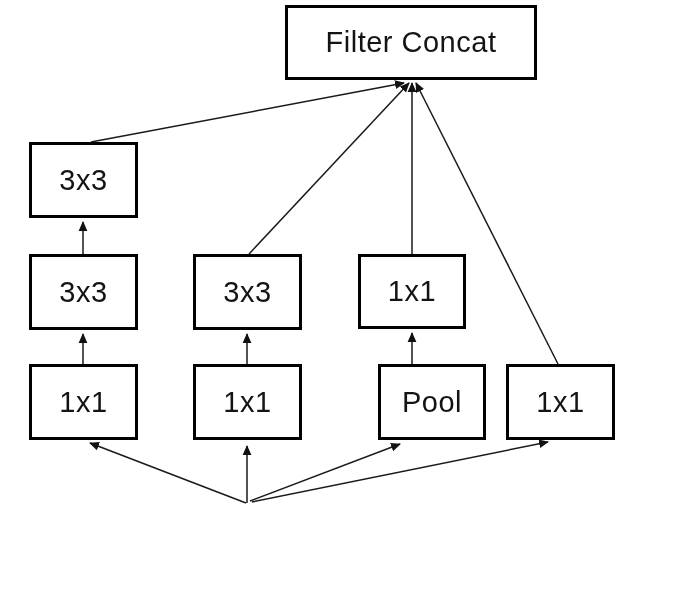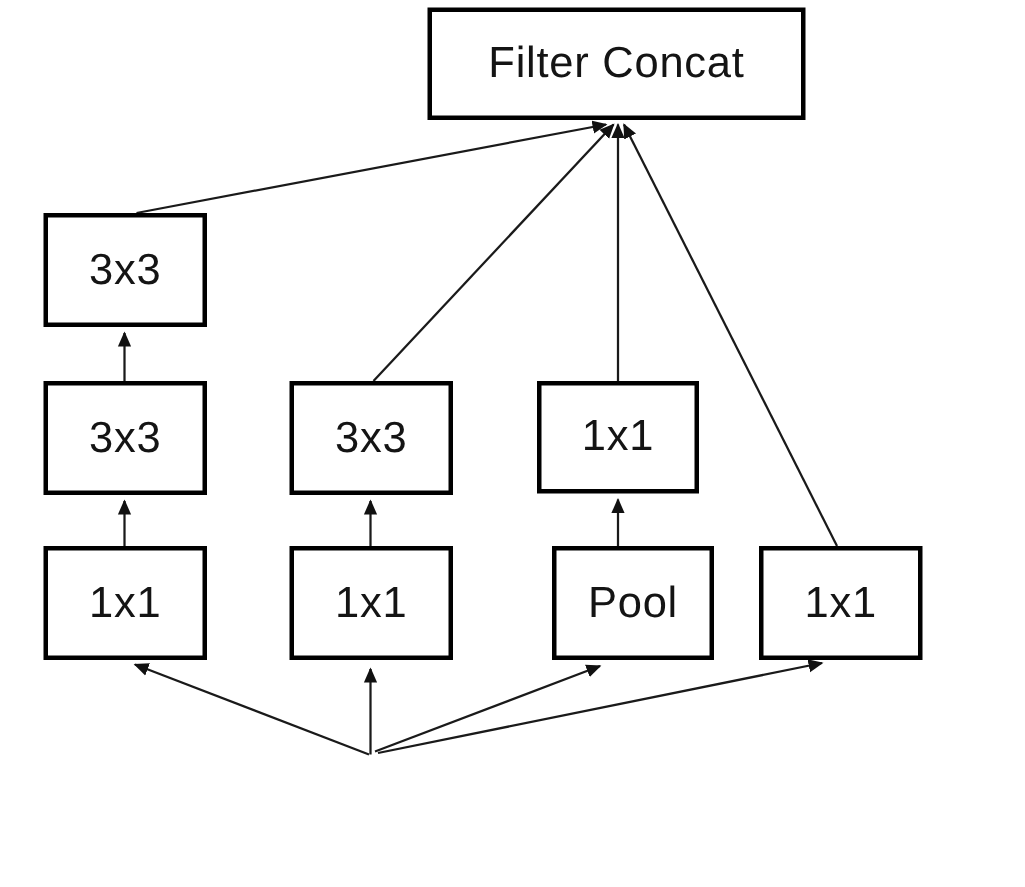--- a/index.html
+++ b/index.html
@@ -37,21 +37,21 @@
   .node span { white-space: nowrap; }
 
   
   #n-filter-concat { left: 285px; top: 5px;   width: 252px; height: 75px; }
   #n-b1-conv3      { left: 29px;  top: 142px; width: 109px; height: 76px; }
   #n-b1-conv2      { left: 29px;  top: 254px; width: 109px; height: 76px; }
   #n-b1-conv1      { left: 29px;  top: 364px; width: 109px; height: 76px; }
   #n-b2-conv2      { left: 193px; top: 254px; width: 109px; height: 76px; }
   #n-b2-conv1      { left: 193px; top: 364px; width: 109px; height: 76px; }
   #n-b3-conv       { left: 358px; top: 254px; width: 108px; height: 75px; }
-  #n-b3-pool       { left: 368px; top: 364px; width: 108px; height: 76px; }
+  #n-b3-pool       { left: 378px; top: 364px; width: 108px; height: 76px; }
   #n-b4-conv       { left: 506px; top: 364px; width: 109px; height: 76px; }
   #n-base          { left: 193px; top: 503px; width: 109px; height: 75px; }
 </style>
 </head>
 <body>
 
 <div class="canvas">
 
   <svg class="edges" viewBox="0 0 683 591" xmlns="http://www.w3.org/2000/svg">
     <defs>

